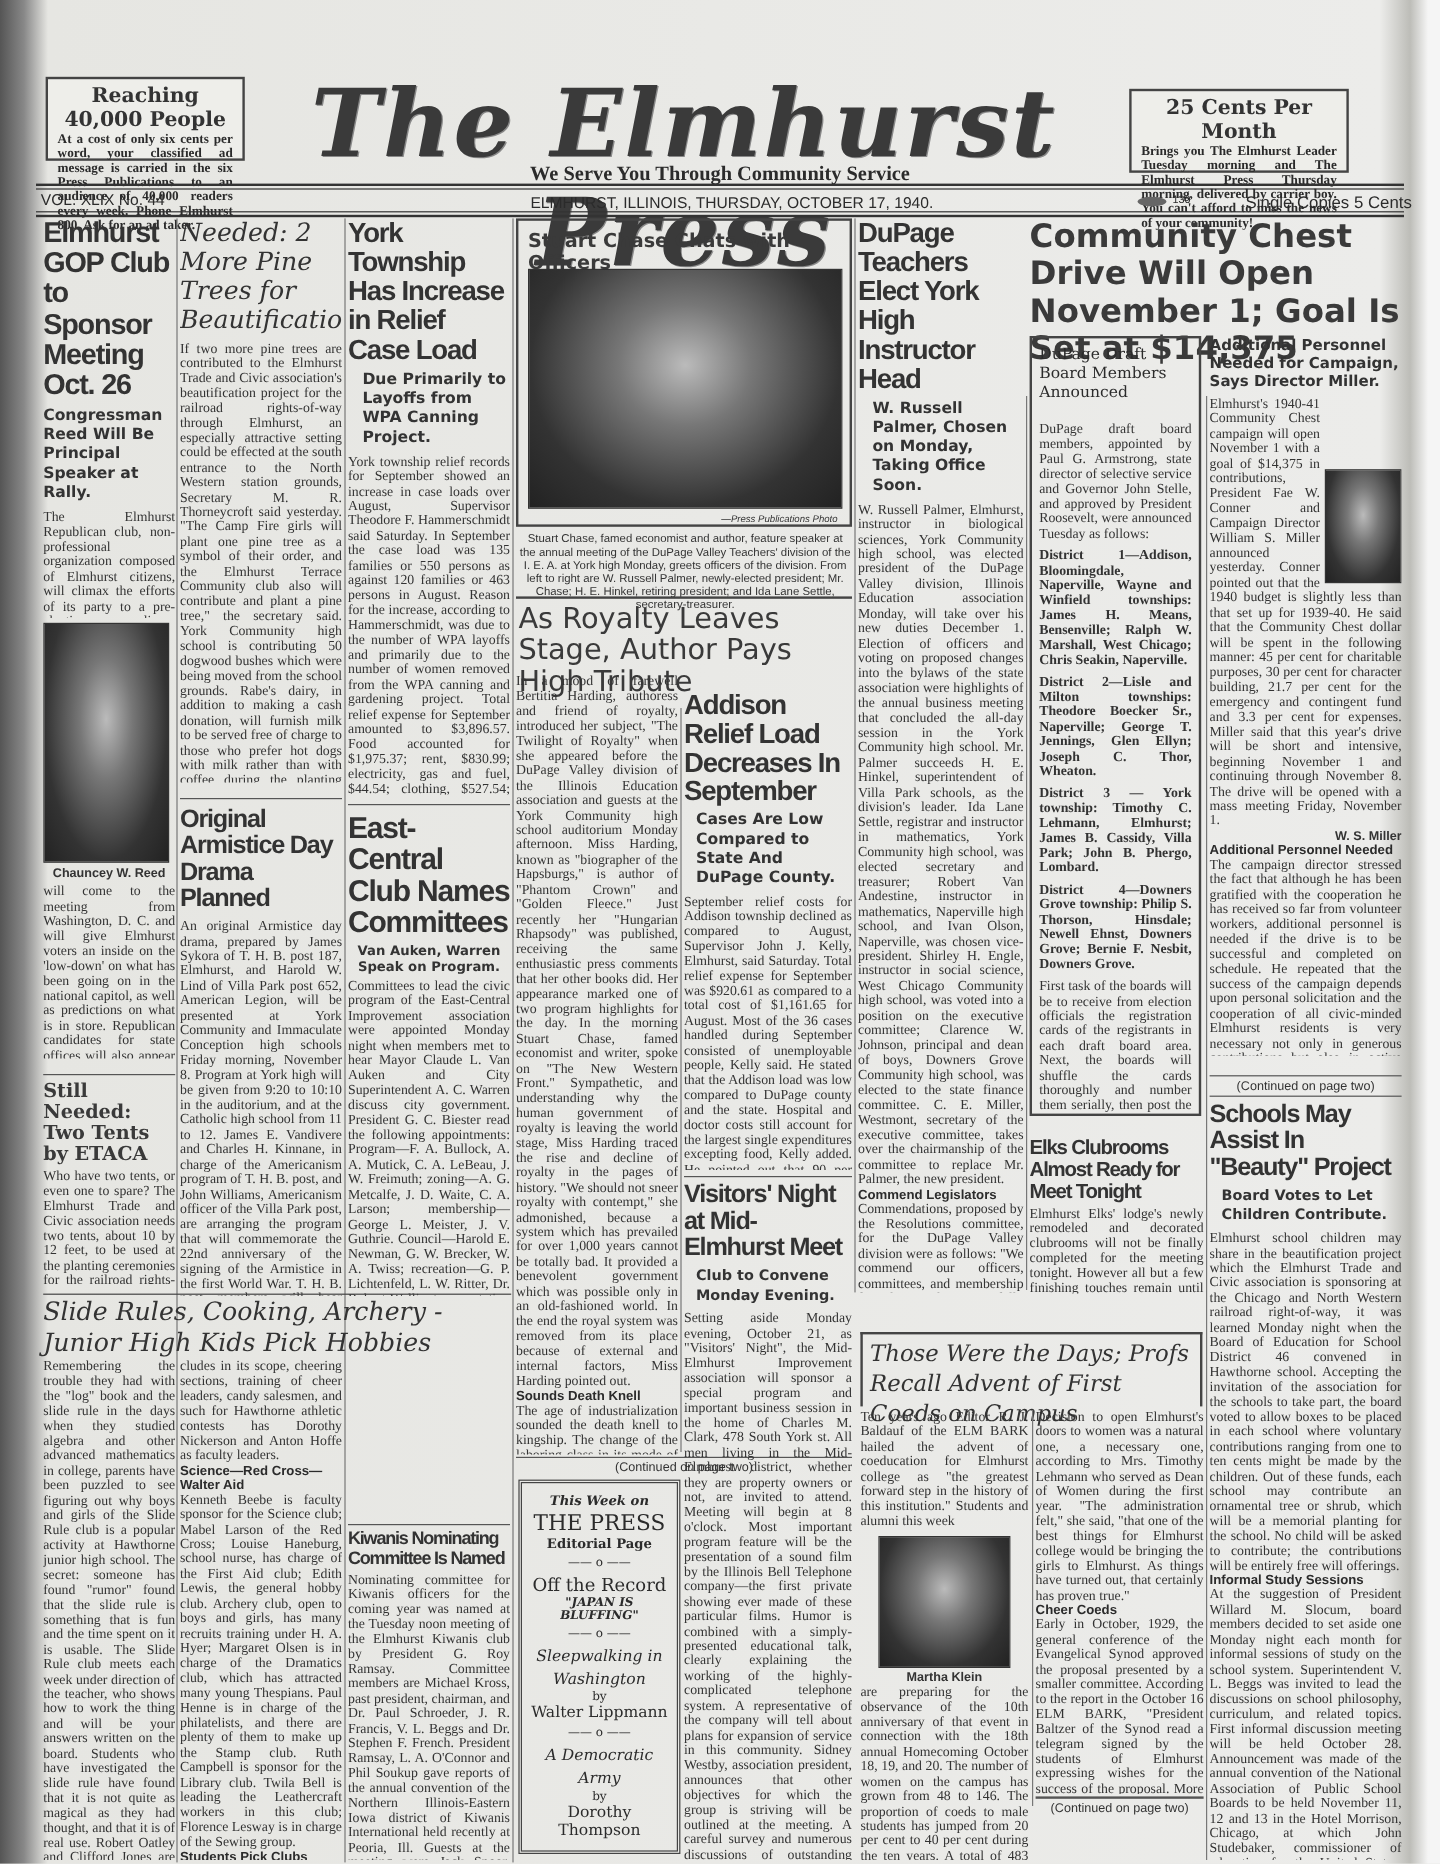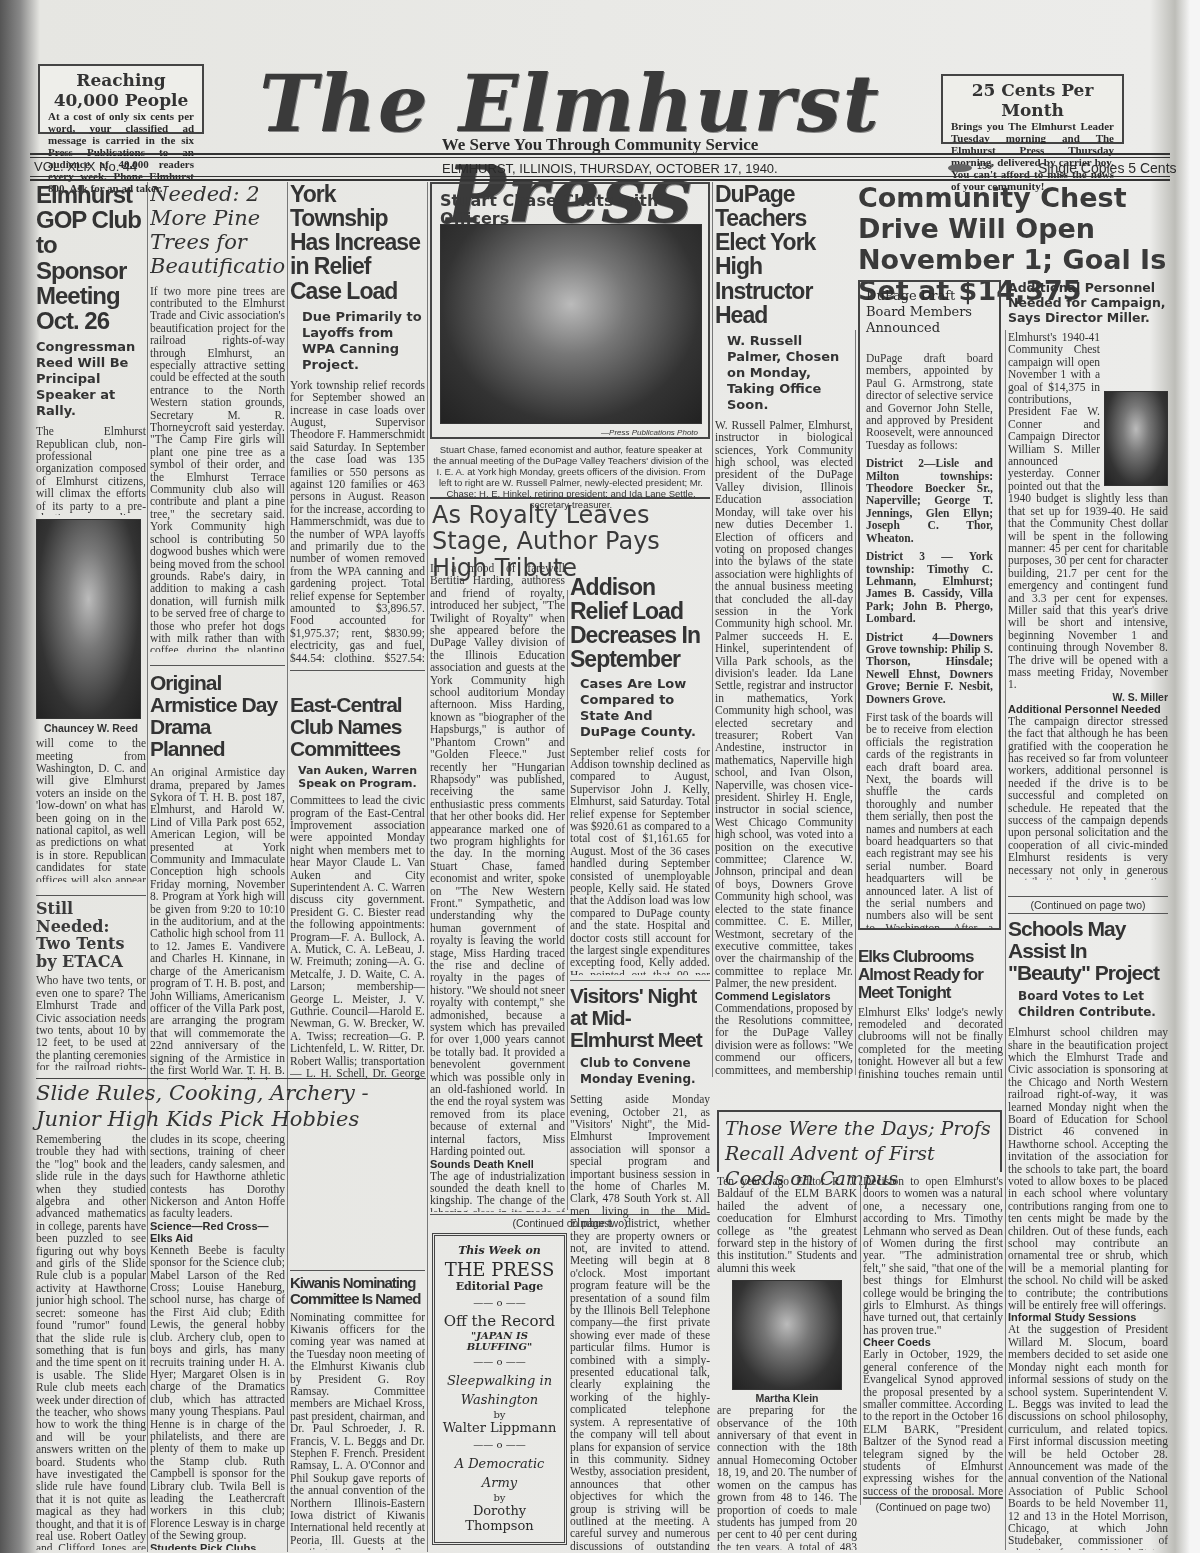--- a/index.html
+++ b/index.html
@@ -87,21 +87,21 @@
     <div class="body" style="margin-top:6px">An original Armistice day drama, prepared by James Sykora of T. H. B. post 187, Elmhurst, and Harold W. Lind of Villa Park post 652, American Legion, will be presented at York Community and Immaculate Conception high schools Friday morning, November 8. Program at York high will be given from 9:20 to 10:10 in the auditorium, and at the Catholic high school from 11 to 12. James E. Vandivere and Charles H. Kinnane, in charge of the Americanism program of T. H. B. post, and John Williams, Americanism officer of the Villa Park post, are arranging the program that will commemorate the 22nd anniversary of the signing of the Armistice in the first World War. T. H. B. post members will hear Americanism Officer Kinnane talk on "The United States and Her Foreign Policy" Tuesday evening, October 22, when they meet at 8 o'clock in the Masonic temple, York and Arthur sts., for business session and program. Attending the Legion Commanders' and Adjutants' convention in Springfield Saturday and Sunday will be Nick Hubert, senior vice-commander, John J. Ochs, service officer, and Robert G. Hier, junior past commander, representing T. H. B.</div>
   </div>
 
   <div class="col" style="left:290px;top:182px;width:135px;height:480px">
     <div class="hl-cond" style="font-size:23px">York Township Has Increase in Relief Case Load</div>
     <div class="deck" style="margin:6px 0 6px 12px;font-size:13px">Due Primarily to Layoffs from WPA Canning Project.</div>
     <div class="body">York township relief records for September showed an increase in case loads over August, Supervisor Theodore F. Hammerschmidt said Saturday. In September the case load was 135 families or 550 persons as against 120 families or 463 persons in August. Reason for the increase, according to Hammerschmidt, was due to the number of WPA layoffs and primarily due to the number of women removed from the WPA canning and gardening project. Total relief expense for September amounted to $3,896.57. Food accounted for $1,975.37; rent, $830.99; electricity, gas and fuel, $44.54; clothing, $527.54; doctor, dentist and hospital expenses, $980.07; moving expenses after eviction, $68.00; miscellaneous, $110.74; adult education project, $51.32; administrative expenses, $508.12. Hammerschmidt said that $4,406.50 was issued in relief orders while $1,409.07 was paid in cash for work relief. Virtually all employable men are working on work projects, he said. Hammerschmidt pointed out, however, that a very large percentage of the case load is made up of people for whom employment is difficult. A study was made in Lombard which showed that out of a case load of 34 families there were 11 widows, four deserted women with children, and three individuals in two families waiting for old age pensions. Hammerschmidt said the same percentages would hold true for the entire case load in general. The case loads show a large turnover, Hammerschmidt stated. New applications come in but old cases go out. Although it is difficult to predict the case load, he said, a small increase may be expected due to the falling off the building trades and the WPA layoffs.</div>
   </div>
 
   <div class="col" style="left:290px;top:670px;width:135px;height:410px;border-top:1px solid #555">
-    <div class="hl-cond" style="font-size:21px;margin-top:23px">East-Central Club Names Committees</div>
+    <div class="hl-cond" style="font-size:25px;margin-top:6px">East-Central Club Names Committees</div>
     <div class="deck center" style="margin:4px 0;font-size:11px;line-height:13px">Van Auken, Warren Speak on Program.</div>
     <div class="body">Committees to lead the civic program of the East-Central Improvement association were appointed Monday night when members met to hear Mayor Claude L. Van Auken and City Superintendent A. C. Warren discuss city government. President G. C. Biester read the following appointments: Program—F. A. Bullock, A. A. Mutick, C. A. LeBeau, J. W. Freimuth; zoning—A. G. Metcalfe, J. D. Waite, C. A. Larson; membership—George L. Meister, J. V. Guthrie. Council—Harold E. Newman, G. W. Brecker, W. A. Twiss; recreation—G. P. Lichtenfeld, L. W. Ritter, Dr. Robert Wallis; transportation — L. H. Schell, Dr. George H. Richardson; publicity—M. I. Hersey, F. A. Bullock. Public Improvement — Robert Plecity, D. H. Harwood, R. Volkman, G. F. Gifford, C. E. Bowman, M. J. Hanson. During the business session, Dr. Richardson reported on the bus service map of the east-central district. Since many students at the two high schools and the parochial schools as well as Hawthorne are in need of transportation to classes, a report of the findings was submitted to the Leyden Motor Coach company. Residents in the district are almost unanimous in their desire to have the bus system extended for their convenience. Mayor Van Auken and Mr. Warren answered a barrage of questions on items of civic interest. The mayor explained various operations in the city government, and extended an invitation to members and friends of the association to make a tour of the city hall, sewage disposal plant, city garage, fire department and other municipal buildings in order to become better acquainted with their city. President Biester welcomed many newcomers, and told of plans for the association for the new season. Eight new members joined the organization.</div>
   </div>
 
   <div class="boxed" style="left:430px;top:182px;width:280px;height:257px">
     <div class="hl-sans" style="font-size:16px;font-weight:bold;padding:8px 0 0 8px">Stuart Chase Chats with Officers</div>
     <div class="photo" style="left:8px;top:40px;width:262px;height:200px"></div>
     <div class="caption" style="position:absolute;right:10px;top:243px;font-size:8px;font-style:italic">—Press Publications Photo</div>
   </div>
   <div class="caption abs" style="left:432px;top:444px;width:278px;font-size:9.5px;line-height:11px">Stuart Chase, famed economist and author, feature speaker at the annual meeting of the DuPage Valley Teachers' division of the I. E. A. at York high Monday, greets officers of the division. From left to right are W. Russell Palmer, newly-elected president; Mr. Chase; H. E. Hinkel, retiring president; and Ida Lane Settle, secretary-treasurer.</div>
@@ -157,20 +157,21 @@
     <div class="sub">Commend Legislators</div>
     <div class="body">Commendations, proposed by the Resolutions committee, for the DuPage Valley division were as follows: "We commend our officers, committees, and membership for the work successfully accomplished in progressive educational legislation during the 61st General Assembly of the Illinois General Legislature. "We commend Representative Lottie Holman O'Neill, chairman of the House Committee on Education; Representatives Sam Perry and Warren Wood, and Senator Richard Barr, and the education committees of both the House and Senate for their loyal support of improved legislation for Illinois schools. "We recommend that this association, with every member participating, support and help reelect members of the Legislative Assembly who have actively supported such school legislation in Illinois as has been endorsed by our Legislative committee."</div>
 
   </div>
 
   <div class="abs hl-sans" style="left:858px;top:182px;width:320px;font-size:27px;line-height:31px;font-weight:bold">Community Chest Drive Will Open November 1; Goal Is Set at $14,375</div>
 
   <div class="boxed" style="left:858px;top:280px;width:143px;height:650px;padding:6px;overflow:hidden">
     <div style="font-family:'DejaVu Serif',serif;font-size:13px;line-height:16px">DuPage Draft Board Members Announced</div>
     <div class="body" style="margin-top:16px">DuPage draft board members, appointed by Paul G. Armstrong, state director of selective service and Governor John Stelle, and approved by President Roosevelt, were announced Tuesday as follows:</div>
+    <div class="body" style="font-weight:bold;margin-top:6px">District 1—Addison, Bloomingdale, Naperville, Wayne and Winfield townships: James H. Means, Bensenville; Ralph W. Marshall, West Chicago; Chris Seakin, Naperville.</div>
     <div class="body" style="font-weight:bold;margin-top:6px">District 2—Lisle and Milton townships: Theodore Boecker Sr., Naperville; George T. Jennings, Glen Ellyn; Joseph C. Thor, Wheaton.</div>
     <div class="body" style="font-weight:bold;margin-top:6px">District 3 — York township: Timothy C. Lehmann, Elmhurst; James B. Cassidy, Villa Park; John B. Phergo, Lombard.</div>
     <div class="body" style="font-weight:bold;margin-top:6px">District 4—Downers Grove township: Philip S. Thorson, Hinsdale; Newell Ehnst, Downers Grove; Bernie F. Nesbit, Downers Grove.</div>
     <div class="body" style="margin-top:6px">First task of the boards will be to receive from election officials the registration cards of the registrants in each draft board area. Next, the boards will shuffle the cards thoroughly and number them serially, then post the names and numbers at each board headquarters so that each registrant may see his serial number. Board headquarters will be announced later. A list of the serial numbers and numbers also will be sent to Washington. After a lottery in Washington has determined the order numbers of the various registrants, the boards will begin mailing questionnaires to those registered in each area, sending questionnaires first to those who appear at the top of the order number list. The information asked will help qualify registrants as to their draft status. There are four main classifications: 1, available for service; 2, deferred because of occupational status; 3, deferred because of dependents; 4, deferred specially by law or because unfit for military service.</div>
   </div>
 
   <div class="col" style="left:858px;top:948px;width:145px;height:130px">
     <div class="hl-cond" style="font-size:17px">Elks Clubrooms Almost Ready for Meet Tonight</div>
     <div class="body" style="margin-top:4px">Elmhurst Elks' lodge's newly remodeled and decorated clubrooms will not be finally completed for the meeting tonight. However all but a few finishing touches remain until the club will be known as one of the most outstanding in this area. All lodge members are urged to attend the meeting at 8 in the hall tonight. Plans are already being outlined for the District Deputy's night to be held Thursday, November 7 Exalted Ruler Clyne C. Chambers said today.</div>
   </div>
@@ -196,21 +197,21 @@
   </div>
 
   <div class="hline" style="left:36px;top:1078px;width:390px;background:#444"></div>
   <div class="abs hl-ital" style="left:36px;top:1080px;width:390px;font-size:21px;line-height:26px">Slide Rules, Cooking, Archery - Junior High Kids Pick Hobbies</div>
   <div class="col" style="left:36px;top:1133px;width:110px;height:417px">
     <div class="body">Remembering the trouble they had with the "log" book and the slide rule in the days when they studied algebra and other advanced mathematics in college, parents have been puzzled to see figuring out why boys and girls of the Slide Rule club is a popular activity at Hawthorne junior high school. The secret: someone has found "rumor" found that the slide rule is something that is fun and the time spent on it is usable. The Slide Rule club meets each week under direction of the teacher, who shows how to work the thing and will be your answers written on the board. Students who have investigated the slide rule have found that it is not quite as magical as they had thought, and that it is of real use. Robert Oatley and Clifford Jones are the officers of the club.</div>
 
   </div>
   <div class="col" style="left:150px;top:1133px;width:135px;height:417px">
     <div class="body">cludes in its scope, cheering sections, training of cheer leaders, candy salesmen, and such for Hawthorne athletic contests has Dorothy Nickerson and Anton Hoffe as faculty leaders.</div>
-    <div class="sub">Science—Red Cross—Elks Aid</div>
+    <div class="sub">Science—Red Cross—Walter Aid</div>
     <div class="body">Kenneth Beebe is faculty sponsor for the Science club; Mabel Larson of the Red Cross; Louise Haneburg, school nurse, has charge of the First Aid club; Edith Lewis, the general hobby club. Archery club, open to boys and girls, has many recruits training under H. A. Hyer; Margaret Olsen is in charge of the Dramatics club, which has attracted many young Thespians. Paul Henne is in charge of the philatelists, and there are plenty of them to make up the Stamp club. Ruth Campbell is sponsor for the Library club. Twila Bell is leading the Leathercraft workers in this club; Florence Lesway is in charge of the Sewing group.</div>
     <div class="sub">Students Pick Clubs</div>
 
   </div>
 
   <div class="boxed" style="left:717px;top:1110px;width:285px;height:62px;border-width:2px 2px 0 2px">
     <div class="hl-ital" style="font-size:19px;line-height:25px;padding:4px 6px">Those Were the Days; Profs Recall Advent of First Coeds on Campus</div>
   </div>
   <div class="col" style="left:717px;top:1175px;width:140px;height:375px">
     <div class="body">Ten years ago Editor R. J. Baldauf of the ELM BARK hailed the advent of coeducation for Elmhurst college as "the greatest forward step in the history of this institution." Students and alumni this week</div>

